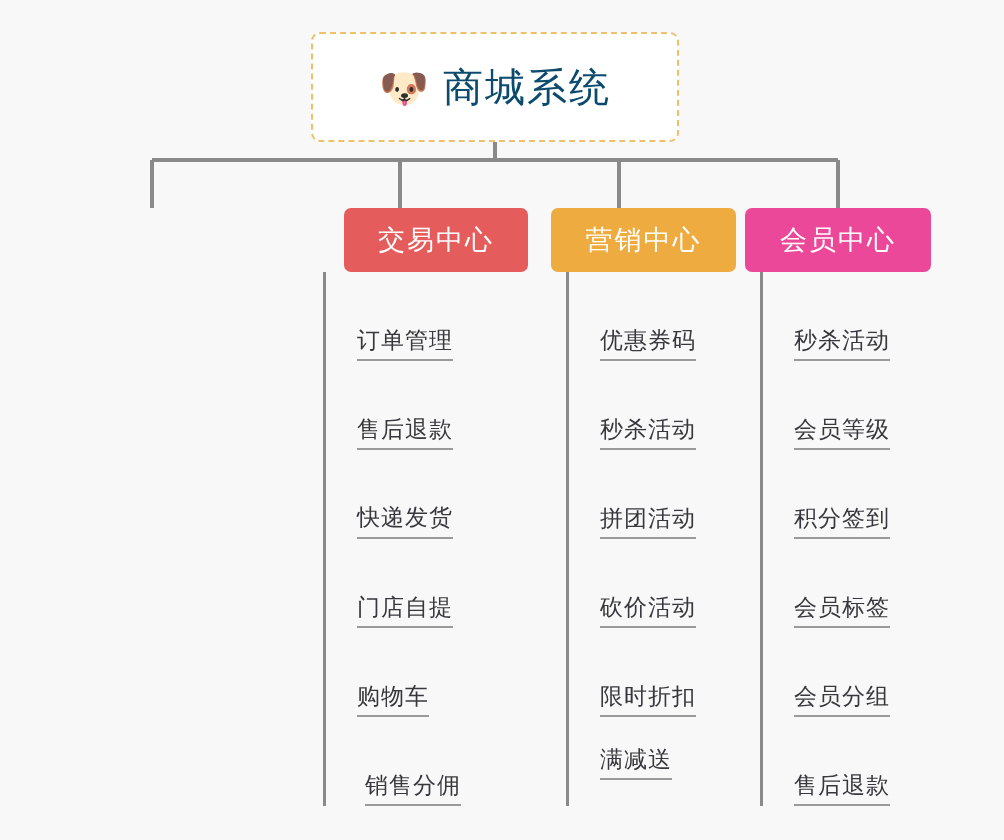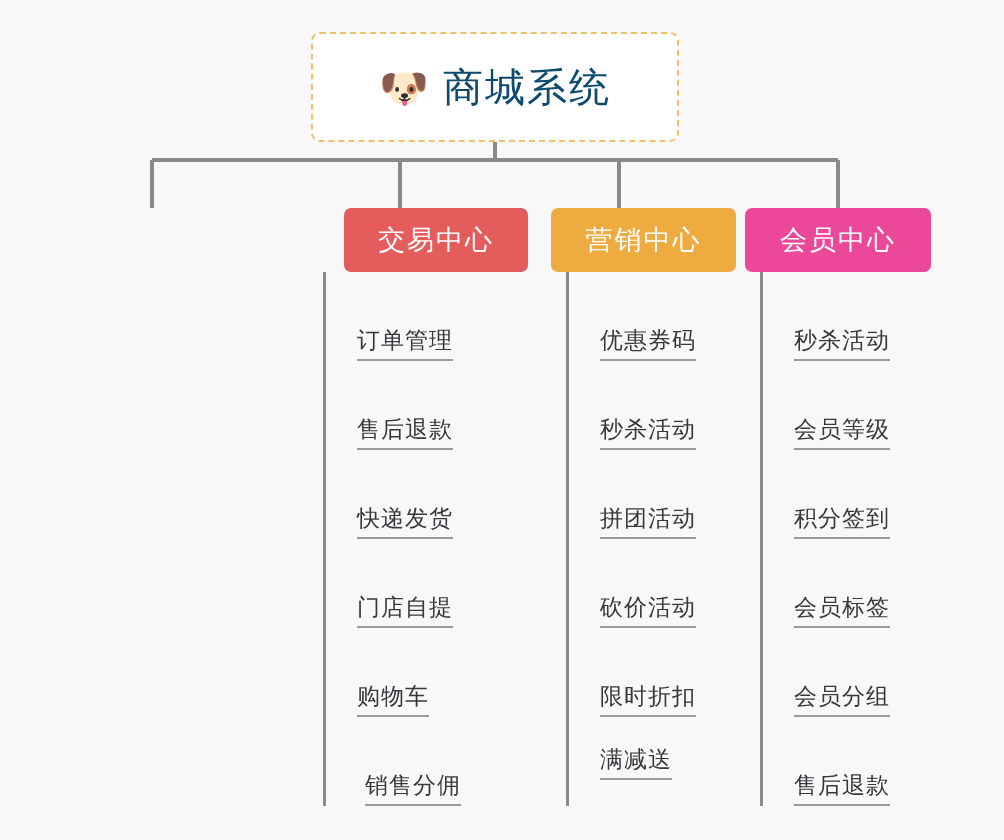--- a/index.html
+++ b/index.html
@@ -127,21 +127,21 @@
     <div class="branch-header" style="background: rgb(229, 92, 92); width: 184px;">
       <span>交易中心</span>
     </div>
     <div class="leaf-list" style="height: 534px; border-left: 3px solid rgb(138, 138, 138);">
         <div class="leaf" style="top: 0px;">
           <span class="leaf-label" style="border-bottom-color: rgb(154, 154, 154);">订单管理</span>
         </div>
         <div class="leaf" style="top: 89px;">
           <span class="leaf-label" style="border-bottom-color: rgb(154, 154, 154);">售后退款</span>
         </div>
-        <div class="leaf" style="top: 178px;">
+        <div class="leaf" style="top: 178px; font-family: Liberation Serif, serif;">
           <span class="leaf-label" style="border-bottom-color: rgb(154, 154, 154);">快递发货</span>
         </div>
         <div class="leaf" style="top: 267px;">
           <span class="leaf-label" style="border-bottom-color: rgb(154, 154, 154);">门店自提</span>
         </div>
         <div class="leaf" style="top: 356px;">
           <span class="leaf-label" style="border-bottom-color: rgb(154, 154, 154);">购物车</span>
         </div>
         <div class="leaf" style="top: 445px;">
           <span class="leaf-label" style="border-bottom-color: rgb(154, 154, 154); margin-left: 8px;">销售分佣</span>

